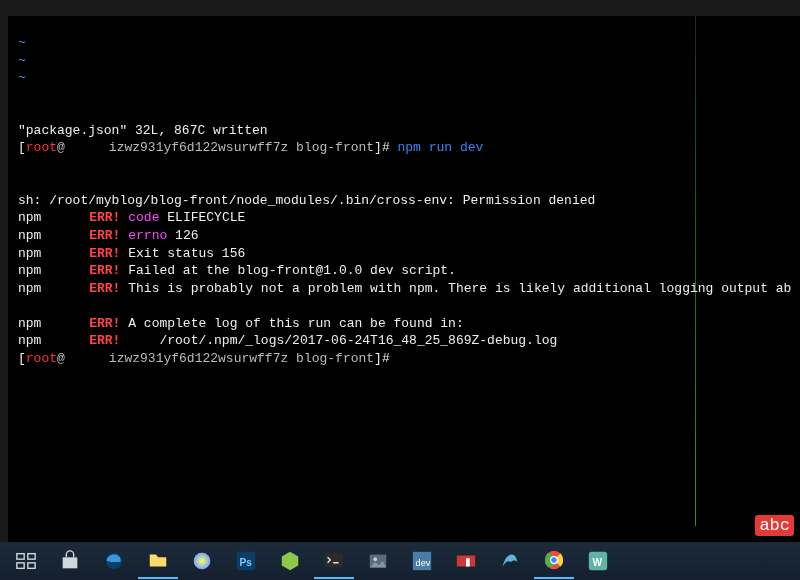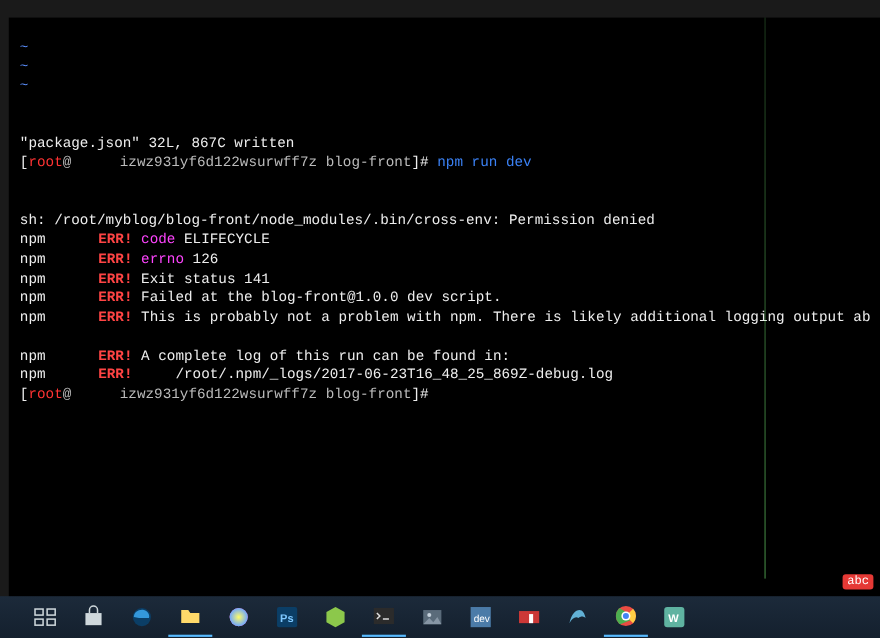--- a/index.html
+++ b/index.html
@@ -9,25 +9,25 @@
 .tilde{color:#5a8fff;line-height:1.35;}
 .line{white-space:pre;line-height:1.35;}
 .err{color:#ff4444;font-weight:bold;margin-left:40px;}
 .code{color:#ff44ff;}
 .errno{color:#ff44ff;}
 .prompt-root{color:#ff3333;}
 .prompt-at{color:#bbb;}
 .prompt-host{color:#bbb;margin-left:44px;}
 .prompt-dir{color:#bbb;}
 .cmd{color:#3b82f6;}
-.taskbar{position:absolute;bottom:0;left:0;right:0;height:38px;background:linear-gradient(#1c2a3a,#14202e);display:flex;align-items:center;padding-left:21px;gap:4px;}
+.taskbar{position:absolute;bottom:0;left:0;right:0;height:38px;background:linear-gradient(#1c2a3a,#14202e);display:flex;align-items:center;padding-left:6px;gap:4px;}
 .tbitem{width:40px;height:34px;display:flex;align-items:center;justify-content:center;}
 .tbitem.active{border-bottom:2px solid #58baff;}
 .tbico{width:22px;height:22px;}
-.badge{position:absolute;right:6px;bottom:44px;background:#e53935;color:#fff;font-size:11px;padding:1px 4px;border-radius:3px;}
+.badge{position:absolute;right:6px;bottom:44px;background:#e53935;color:#fff;font-size:17px;padding:1px 4px;border-radius:3px;}
 </style>
 </head>
 <body>
 
 <div class="screen">
   <div class="tilde line">~</div>
   <div class="tilde line">~</div>
   <div class="tilde line">~</div>
   <div class="line">&nbsp;</div>
   <div class="line">&nbsp;</div>
@@ -36,26 +36,26 @@
 
   <div class="line">[<span class="prompt-root">root</span><span class="prompt-at">@</span><span class="prompt-host">izwz931yf6d122wsurwff7z</span> <span class="prompt-dir">blog-front</span>]# <span class="cmd">npm run dev</span></div>
 
   <div class="line">&nbsp;</div>
   <div class="line">&nbsp;</div>
 
   <div class="line">sh: /root/myblog/blog-front/node_modules/.bin/cross-env: Permission denied</div>
 
   <div class="line"><span>npm</span> <span class="err">ERR!</span> <span class="code">code</span> <span>ELIFECYCLE</span></div>
   <div class="line"><span>npm</span> <span class="err">ERR!</span> <span class="errno">errno</span> <span>126</span></div>
-  <div class="line"><span>npm</span> <span class="err">ERR!</span> <span>Exit status 141</span></div>
+  <div class="line"><span>npm</span> <span class="err">ERR!</span> <span>Exit status 156</span></div>
   <div class="line"><span>npm</span> <span class="err">ERR!</span> <span>Failed at the blog-front@1.0.0 dev script.</span></div>
   <div class="line"><span>npm</span> <span class="err">ERR!</span> <span>This is probably not a problem with npm. There is likely additional logging output ab</span></div>
   <div class="line">&nbsp;</div>
   <div class="line"><span>npm</span> <span class="err">ERR!</span> <span>A complete log of this run can be found in:</span></div>
-  <div class="line"><span>npm</span> <span class="err">ERR!</span> <span>    /root/.npm/_logs/2017-06-23T16_48_25_869Z-debug.log</span></div>
+  <div class="line"><span>npm</span> <span class="err">ERR!</span> <span>    /root/.npm/_logs/2017-06-24T16_48_25_869Z-debug.log</span></div>
 
   <div class="line">[<span class="prompt-root">root</span><span class="prompt-at">@</span><span class="prompt-host">izwz931yf6d122wsurwff7z</span> <span class="prompt-dir">blog-front</span>]#<span class="cmd"></span></div>
 </div>
 
 <div class="vline"></div>
 
 <div class="badge">abc</div>
 
 <div class="taskbar">
   <div class="tbitem">

